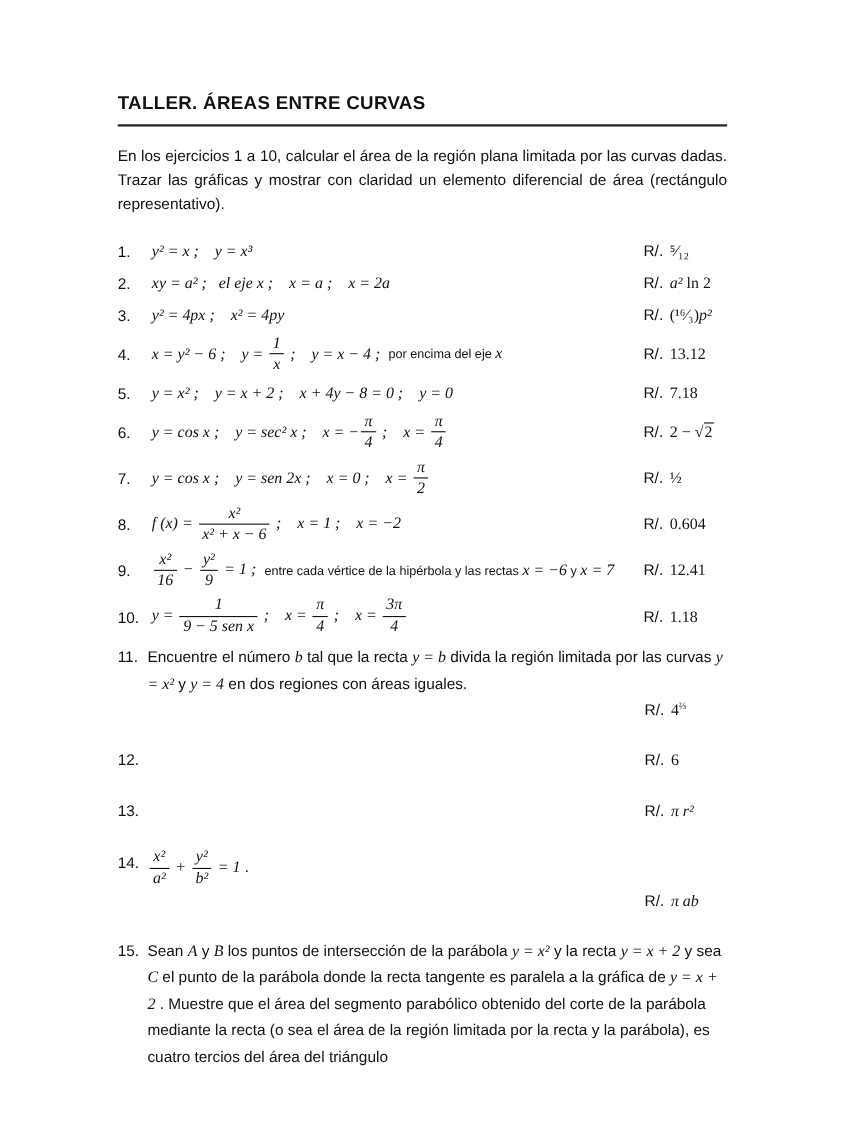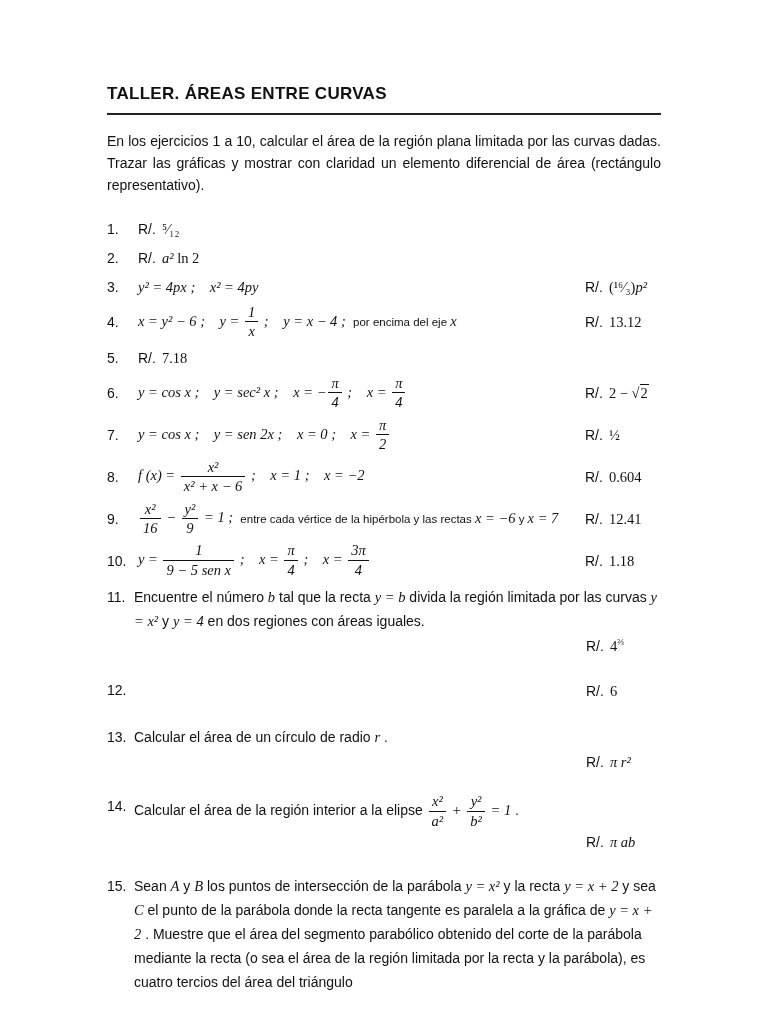--- a/index.html
+++ b/index.html
@@ -44,42 +44,45 @@
 
 <div class="page">
   <div class="content">
     <div class="title">TALLER. ÁREAS ENTRE CURVAS</div>
     <div class="rule"></div>
     <div class="intro">En los ejercicios 1 a 10, calcular el área de la región plana limitada por las curvas dadas. Trazar las gráficas y mostrar con claridad un elemento diferencial de área (rectángulo representativo).</div>
 
     <div class="ex-list">
   <div class="ex-row">
     <span class="ex-num txt">1.</span>
+    <span class="ex-body"><span class="math">y² = x ;    y = x³</span></span>
     <span class="ex-ans"><span class="ans-label">R/.</span><span class="ans-val"><span class="mathr">⁵⁄₁₂</span></span></span>
   </div>
 
   <div class="ex-row">
     <span class="ex-num txt">2.</span>
+    <span class="ex-body"><span class="math">xy = a² ;   el eje x ;    x = a ;    x = 2a</span></span>
     <span class="ex-ans"><span class="ans-label">R/.</span><span class="ans-val"><span class="math">a²</span><span class="mathr"> ln 2</span></span></span>
   </div>
 
   <div class="ex-row">
     <span class="ex-num txt">3.</span>
     <span class="ex-body"><span class="math">y² = 4px ;    x² = 4py</span></span>
     <span class="ex-ans"><span class="ans-label">R/.</span><span class="ans-val"><span class="mathr">(¹⁶⁄₃)</span><span class="math">p²</span></span></span>
   </div>
 
   <div class="ex-row">
     <span class="ex-num txt">4.</span>
     <span class="ex-body"><span class="math">x = y² − 6 ;    y = <span class="frac"><span class="fnum">1</span><span class="fden">x</span></span> ;    y = x − 4 ;  </span><span class="smalltxt">por encima del eje  </span><span class="math">x</span></span>
     <span class="ex-ans"><span class="ans-label">R/.</span><span class="ans-val"><span class="mathr">13.12</span></span></span>
   </div>
 
   <div class="ex-row">
     <span class="ex-num txt">5.</span>
+    <span class="ex-body"><span class="math">y = x² ;    y = x + 2 ;    x + 4y − 8 = 0 ;    y = 0</span></span>
     <span class="ex-ans"><span class="ans-label">R/.</span><span class="ans-val"><span class="mathr">7.18</span></span></span>
   </div>
 
   <div class="ex-row">
     <span class="ex-num txt">6.</span>
     <span class="ex-body"><span class="math">y = cos x ;    y = sec² x ;    x = −<span class="frac"><span class="fnum">π</span><span class="fden">4</span></span> ;    x = <span class="frac"><span class="fnum">π</span><span class="fden">4</span></span></span></span>
     <span class="ex-ans"><span class="ans-label">R/.</span><span class="ans-val"><span class="mathr">2 − √<span class="sqrt">2</span></span></span></span>
   </div>
 
   <div class="ex-row">
@@ -118,29 +121,28 @@
   <div class="prob">
     <span class="prob-num">12.</span>
     <span class="prob-main">
       <div class="prob-ans"><span class="ans-label">R/.</span><span class="ans-val"><span class="mathr">6</span></span></div>
     </span>
   </div>
 
   <div class="prob">
     <span class="prob-num">13.</span>
     <span class="prob-main">
-      <span class="prob-body"><span class="txt">Calcular el área de un círculo de radio </span><span class="math">r</span><span class="txt"> .</span></span>
       <div class="prob-ans"><span class="ans-label">R/.</span><span class="ans-val"><span class="math">π r²</span></span></div>
     </span>
   </div>
 
   <div class="prob">
     <span class="prob-num">14.</span>
     <span class="prob-main">
-      <span class="prob-body"><span class="txt">Calcular el área de la región interior a la elipse </span><span class="math"><span class="frac"><span class="fnum">x²</span><span class="fden">a²</span></span> + <span class="frac"><span class="fnum">y²</span><span class="fden">b²</span></span> = 1</span><span class="txt"> .</span></span>
+      <span class="prob-body"><span class="math"><span class="frac"><span class="fnum">x²</span><span class="fden">a²</span></span> + <span class="frac"><span class="fnum">y²</span><span class="fden">b²</span></span> = 1</span><span class="txt"> .</span></span>
       <div class="prob-ans"><span class="ans-label">R/.</span><span class="ans-val"><span class="math">π ab</span></span></div>
     </span>
   </div>
 
   <div class="prob">
     <span class="prob-num">15.</span>
     <span class="prob-main">
       <span class="prob-body"><span class="txt">Sean </span><span class="math">A</span><span class="txt"> y </span><span class="math">B</span><span class="txt"> los puntos de intersección de la parábola </span><span class="math">y = x²</span><span class="txt"> y la recta </span><span class="math">y = x + 2</span><span class="txt"> y sea </span><span class="math">C</span><span class="txt"> el punto de la parábola donde la recta tangente es paralela a la gráfica de </span><span class="math">y = x + 2</span><span class="txt"> . Muestre que el área del segmento parabólico obtenido del corte de la parábola mediante la recta (o sea el área de la región limitada por la recta y la parábola), es cuatro tercios del área del triángulo </span></span>
       
     </span>

